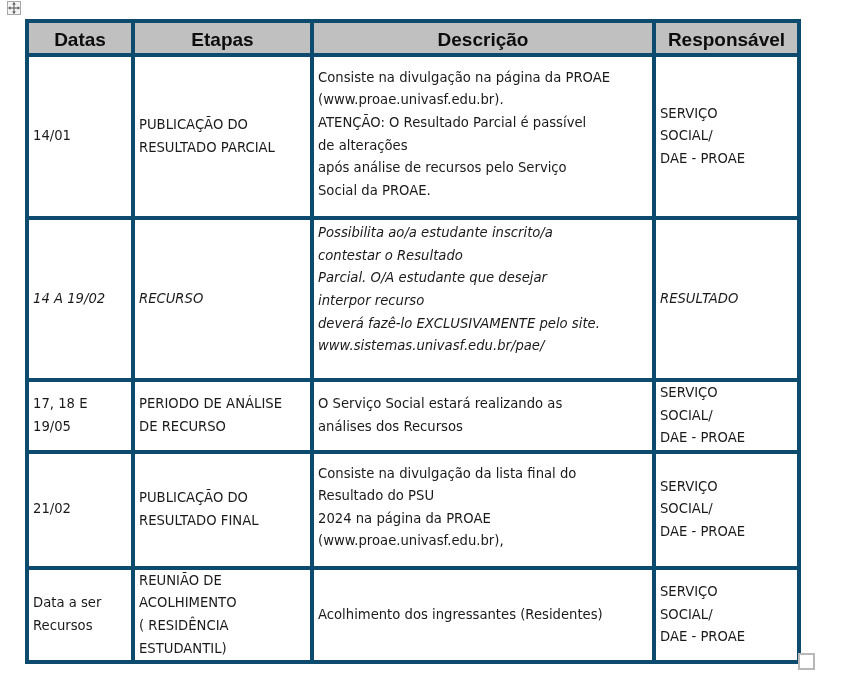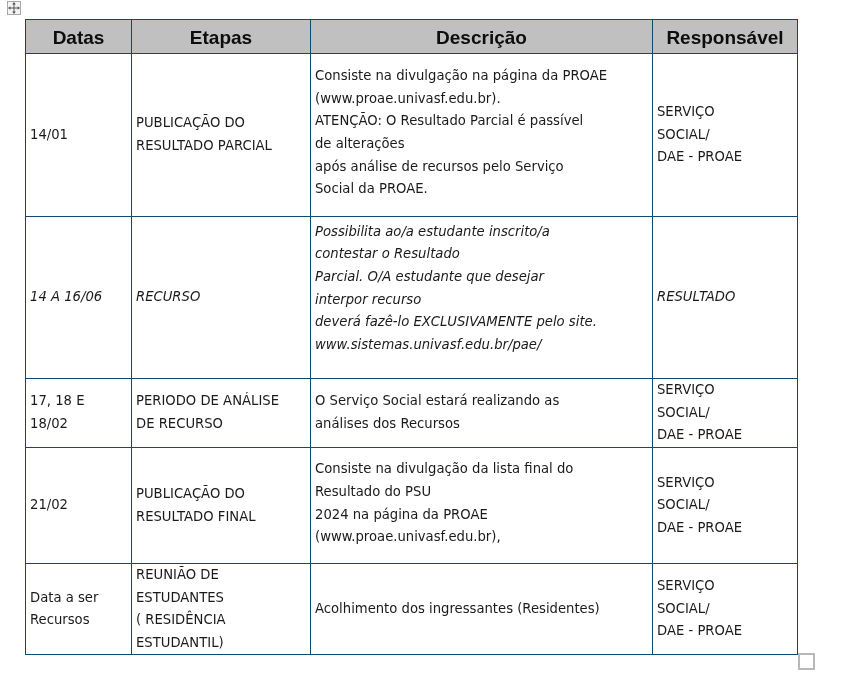--- a/index.html
+++ b/index.html
@@ -41,21 +41,21 @@
     table.schedule {
       position: absolute;
       left: 25px;
       top: 19px;
       border-collapse: collapse;
       table-layout: fixed;
       width: 772px;
     }
     table.schedule th,
     table.schedule td {
-      border: 1px solid #0c4a6e;
+      border: 4px solid #0c4a6e;
       vertical-align: middle;
       padding: 0 4px;
       box-sizing: border-box;
     }
     table.schedule th {
       background: #c0c0c0;
       font-family: "Liberation Sans", sans-serif;
       font-weight: bold;
       font-size: 19px;
       height: 34px;
@@ -132,41 +132,41 @@
 Social da PROAE.</span>
         </td>
       <td>
           <span class="cell-text">SERVIÇO
 SOCIAL/
 DAE - PROAE</span>
         </td>
     </tr>
     <tr class="r2">
       <td>
-          <span class="cell-text">14 A 16/06</span>
+          <span class="cell-text">14 A 19/02</span>
         </td>
       <td>
           <span class="cell-text">RECURSO</span>
         </td>
       <td class="desc">
           <span class="cell-text">Possibilita ao/a estudante inscrito/a
 contestar o Resultado
 Parcial. O/A estudante que desejar
 interpor recurso
 deverá fazê-lo EXCLUSIVAMENTE pelo site.
 www.sistemas.univasf.edu.br/pae/</span>
         </td>
       <td>
           <span class="cell-text">RESULTADO</span>
         </td>
     </tr>
     <tr class="r3">
       <td>
           <span class="cell-text">17, 18 E
-18/02</span>
+19/05</span>
         </td>
       <td>
           <span class="cell-text">PERIODO DE ANÁLISE
 DE RECURSO</span>
         </td>
       <td class="desc">
           <span class="cell-text">O  Serviço Social estará realizando as
 análises dos Recursos</span>
         </td>
       <td>
@@ -195,21 +195,21 @@
 DAE - PROAE</span>
         </td>
     </tr>
     <tr class="r5">
       <td>
           <span class="cell-text">Data a ser
 Recursos</span>
         </td>
       <td>
           <span class="cell-text">REUNIÃO DE
-ESTUDANTES
+ACOLHIMENTO
 ( RESIDÊNCIA
 ESTUDANTIL)</span>
         </td>
       <td class="desc">
           <span class="cell-text">Acolhimento dos ingressantes (Residentes)</span>
         </td>
       <td>
           <span class="cell-text">SERVIÇO
 SOCIAL/
 DAE - PROAE</span>

